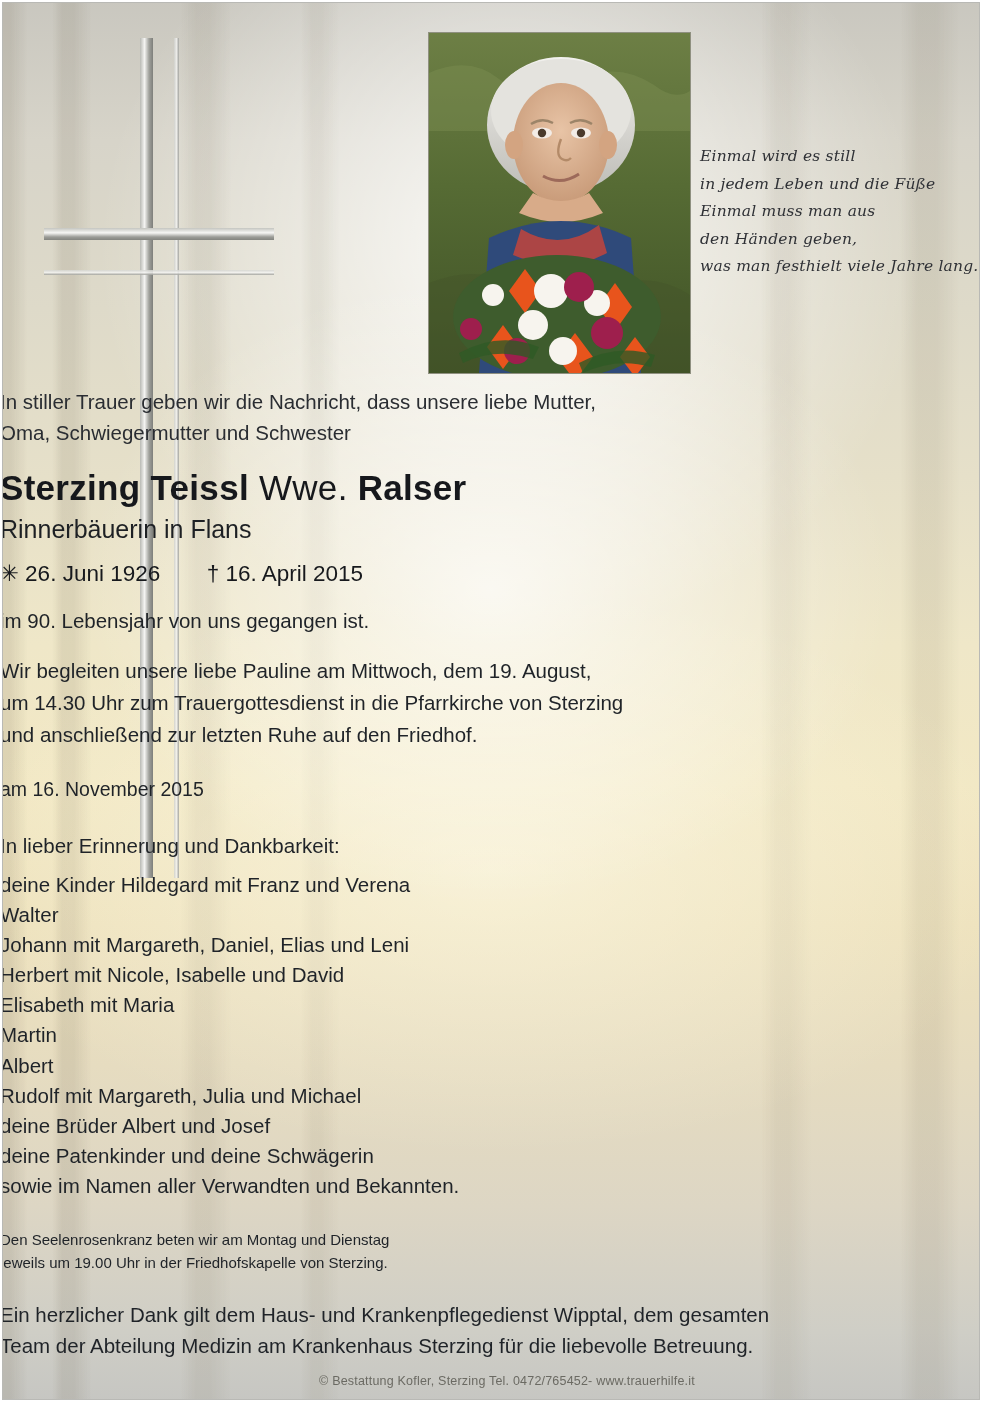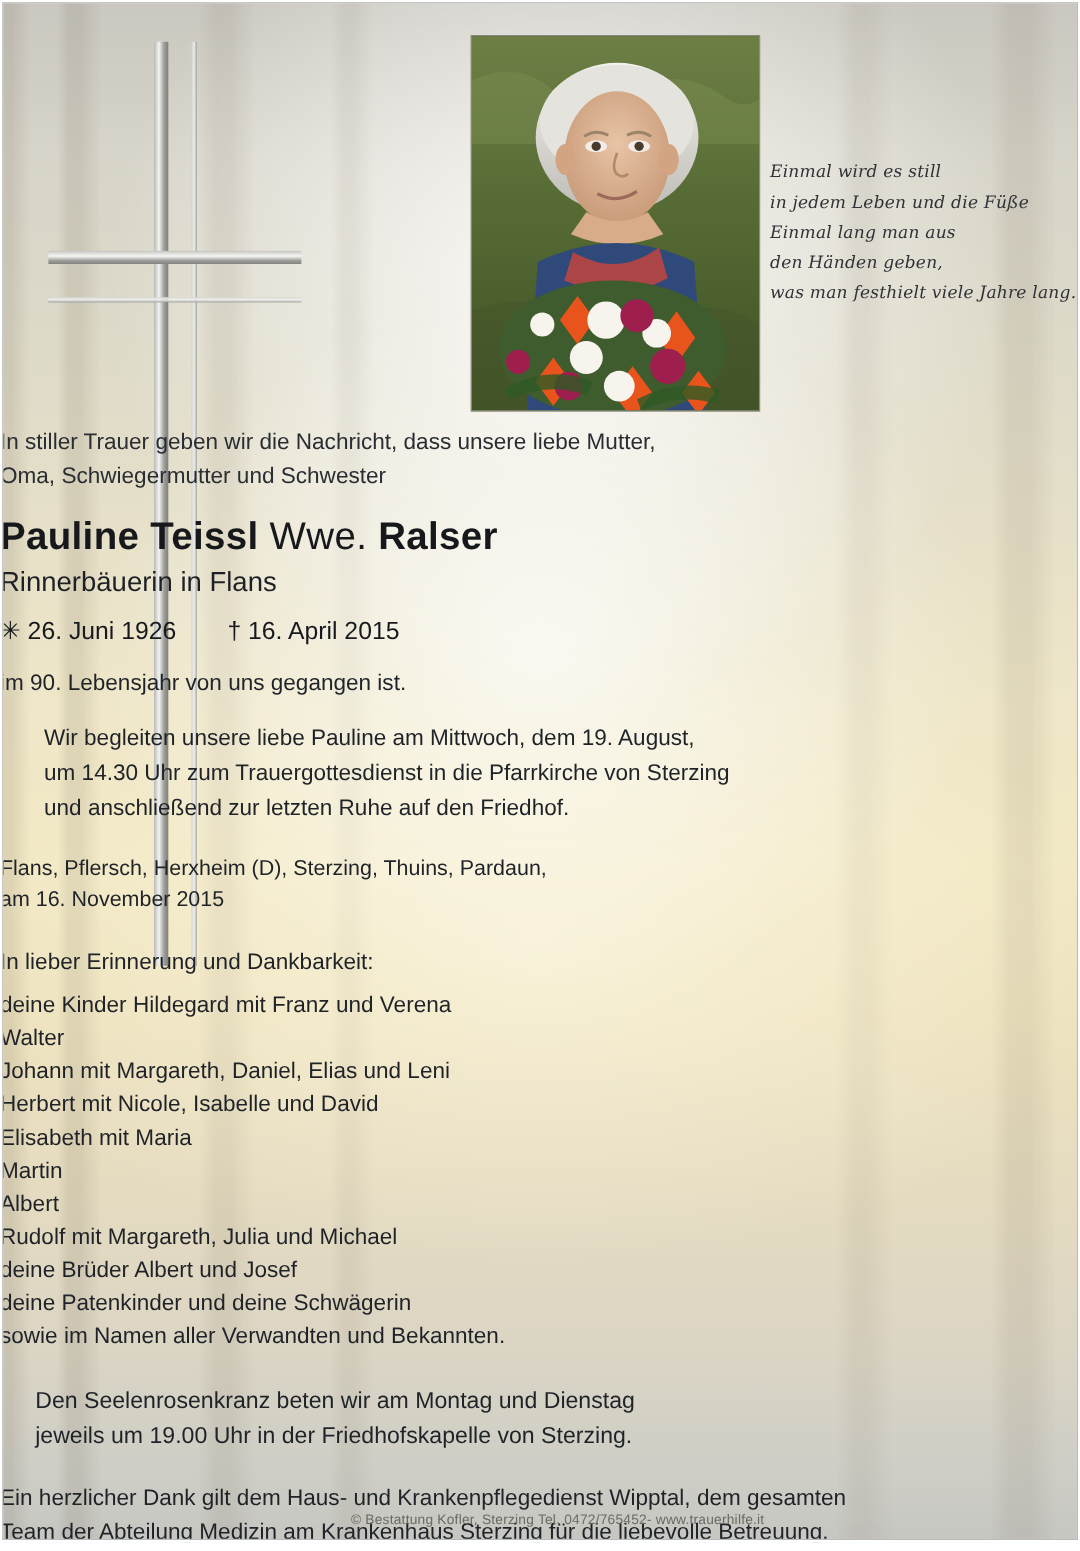--- a/index.html
+++ b/index.html
@@ -174,43 +174,41 @@
   }
   .dates .gap { display: inline-block; width: 34px; }
   .age {
     margin-top: 22px;
     font-size: 20.5px;
   }
   .service {
     margin-top: 22px;
     font-size: 20.5px;
     line-height: 1.55;
-    padding-left: 40px;
   }
   .places {
     margin-top: 24px;
     font-size: 19.5px;
     line-height: 1.5;
   }
   .memory-head {
     margin-top: 30px;
     font-size: 20.5px;
   }
   .family {
     margin-top: 12px;
     font-size: 20.5px;
     line-height: 1.47;
   }
   .family .b { font-weight: normal; }
   .fam-row { white-space: nowrap; }
   .rosary {
     margin-top: 28px;
-    font-size: 21px;
+    font-size: 15px;
     line-height: 1.5;
-    padding-left: 32px;
   }
   .thanks {
     margin-top: 26px;
     font-size: 20.5px;
     line-height: 1.5;
   }
   .footer {
     position: absolute;
     left: 0;
     right: 0;
@@ -309,34 +307,34 @@
           <path d="M30 320 q40 -22 80 -6 l-6 12 q-36 -12 -70 4 Z"></path>
           <path d="M150 330 q38 -20 76 -8 l-4 12 q-34 -10 -68 6 Z"></path>
         </g>
       </g>
     </svg>
   </div>
 
   <div class="poem">
     <div>Einmal wird es still</div>
     <div>in jedem Leben und die Füße</div>
-    <div>Einmal lang man aus</div>
+    <div>Einmal muss man aus</div>
     <div>den Händen geben,</div>
     <div>was man festhielt viele Jahre lang.</div>
   </div>
 
   <div class="content">
 
     <div class="lead">
       <div>In stiller Trauer geben wir die Nachricht, dass unsere liebe Mutter,</div>
       <div>Oma, Schwiegermutter und Schwester</div>
     </div>
 
     <div class="name">
-      <span class="bold">Pauline Teissl</span>
+      <span class="bold">Sterzing Teissl</span>
       <span class="light">Wwe.</span>
       <span class="bold">Ralser</span>
     </div>
 
     <div class="subname">Rinnerbäuerin in Flans</div>
 
     <div class="dates">
       <span>✳ 26. Juni 1926</span>
       <span class="gap"></span>
       <span>† 16. April 2015</span>
@@ -344,21 +342,20 @@
 
     <div class="age">im 90. Lebensjahr von uns gegangen ist.</div>
 
     <div class="service">
       <div>Wir begleiten unsere liebe Pauline am Mittwoch, dem 19. August,</div>
       <div>um 14.30 Uhr zum Trauergottesdienst in die Pfarrkirche von Sterzing</div>
       <div>und anschließend zur letzten Ruhe auf den Friedhof.</div>
     </div>
 
     <div class="places">
-      <div>Flans, Pflersch, Herxheim (D), Sterzing, Thuins, Pardaun,</div>
       <div>am 16. November 2015</div>
     </div>
 
     <div class="memory-head">In lieber Erinnerung und Dankbarkeit:</div>
 
     <div class="family">
       <div class="fam-row">
         <span>deine Kinder </span><span class="b">Hildegard mit Franz und Verena</span>
       </div>
       <div class="fam-row">

